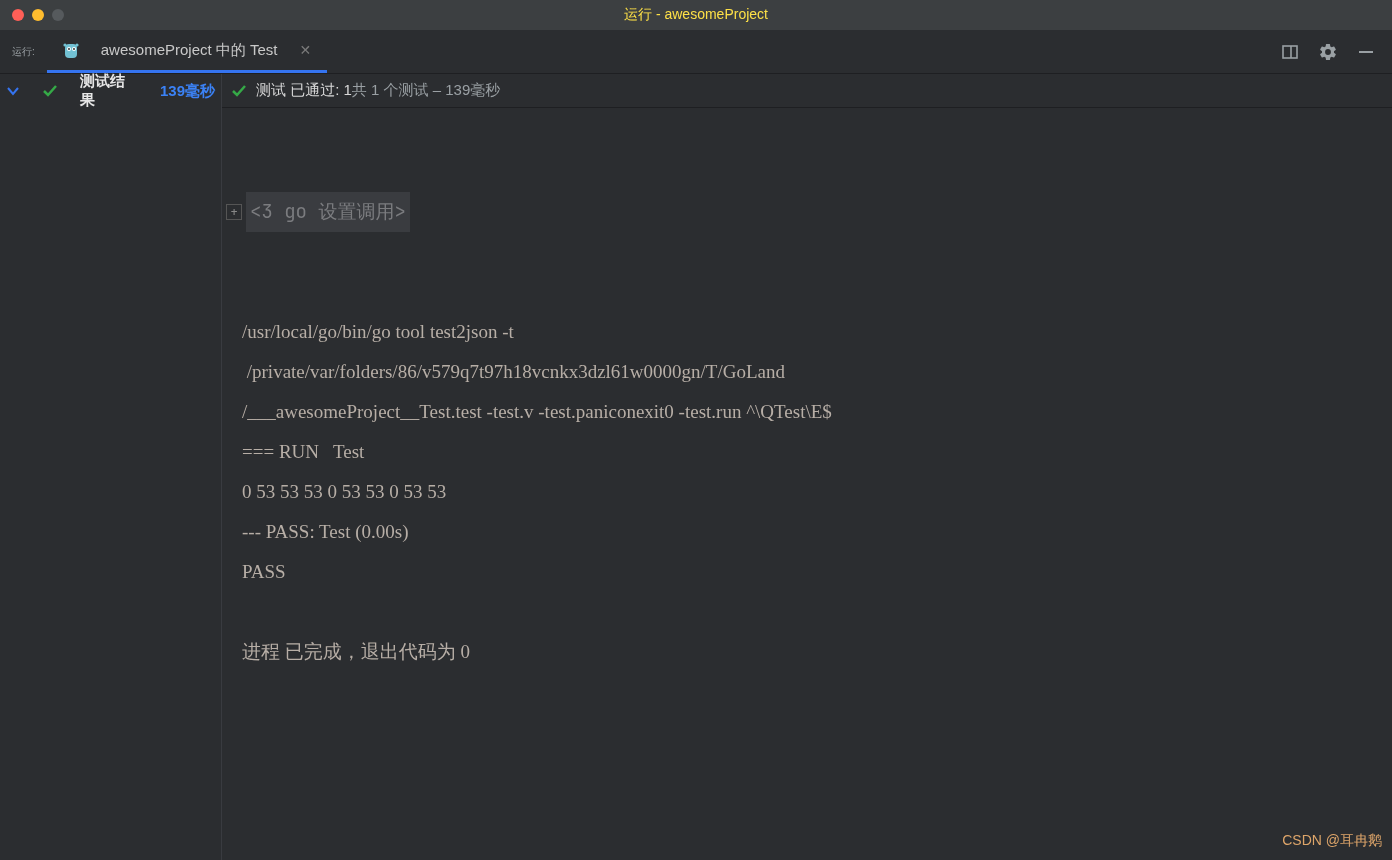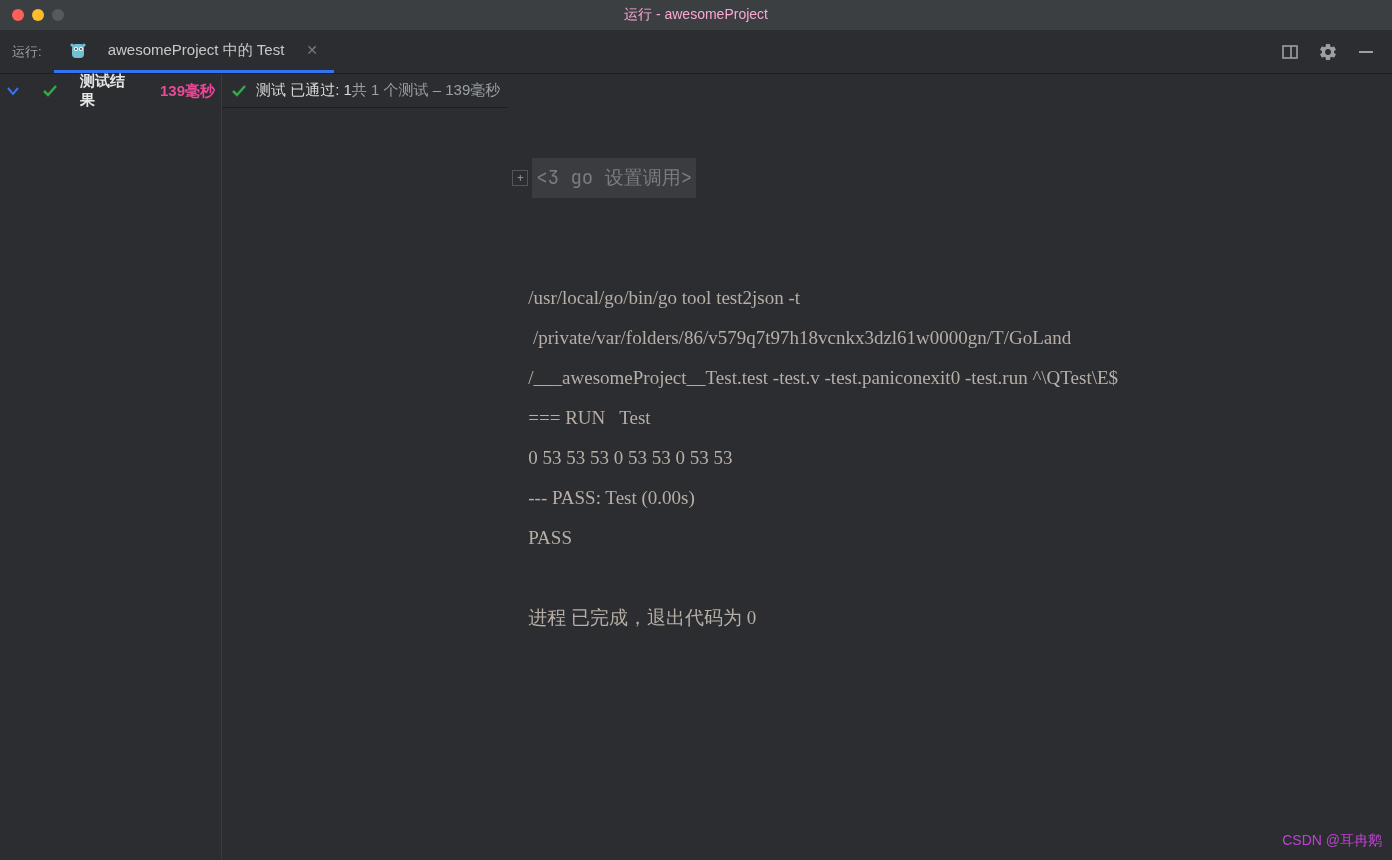--- a/index.html
+++ b/index.html
@@ -24,34 +24,34 @@
     .traffic { display: flex; gap: 8px; }
     .traffic-dot {
       width: 12px; height: 12px; border-radius: 50%;
     }
     .traffic-close { background: #ff5f57; }
     .traffic-min { background: #ffbd2e; }
     .traffic-max { background: #565a5d; }
     .title-text {
       position: absolute;
       left: 50%; transform: translateX(-50%);
-      color: #f9a8d4; font-size: 14px;
+      color: #fde047; font-size: 14px;
     }
     .tabbar {
       height: 44px;
       background: #2b2d30;
       border-bottom: 1px solid #1e1f22;
       display: flex;
       align-items: stretch;
     }
     .run-label {
       display: flex; align-items: center;
       padding: 8px 12px;
       color: #9aa0a4;
-      font-size: 13px;
+      font-size: 10px;
     }
     .tab {
       display: flex; align-items: center;
       padding: 0 14px;
       gap: 20px;
       border-bottom: 3px solid #3574F0;
       color: #c9c9c9;
       font-size: 15px;
       cursor: pointer;
     }
@@ -92,22 +92,22 @@
       width: 14px; height: 14px;
       display: inline-flex; align-items: center; justify-content: center;
       color: #3574F0;
     }
     .check-icon {
       width: 18px; height: 18px;
       display: inline-flex; align-items: center; justify-content: center;
       color: #35a947;
     }
     .left-text { color: #e6e6e6; flex: 1; }
-    .left-time { color: #ec4899; margin-left: 4px; }
-    .right-panel { flex: 1; display: flex; flex-direction: row; }
+    .left-time { color: #3b82f6; margin-left: 4px; }
+    .right-panel { flex: 1; display: flex; flex-direction: column; }
     .status-row {
       display: flex; align-items: center;
       height: 34px;
       padding: 0 8px;
       gap: 8px;
       color: #9aa0a4;
       font-size: 15px;
       border-bottom: 1px solid #1e1f22;
     }
     .status-strong { color: #d8d8d8; }
@@ -139,21 +139,21 @@
       padding: 0 4px;
       text-align: right;
     }
     .console-body {
       padding-left: 20px;
       font-family: Liberation Serif, serif;
     }
     .watermark {
       position: absolute;
       right: 10px; bottom: 10px;
-      color: #d946ef; font-size: 14px;
+      color: #fdba74; font-size: 14px;
       opacity: .85;
       pointer-events: none;
     }
   </style>
 </head>
 <body>
 
 <div class="titlebar">
   <div class="traffic">
     <div class="traffic-dot traffic-close"></div>

